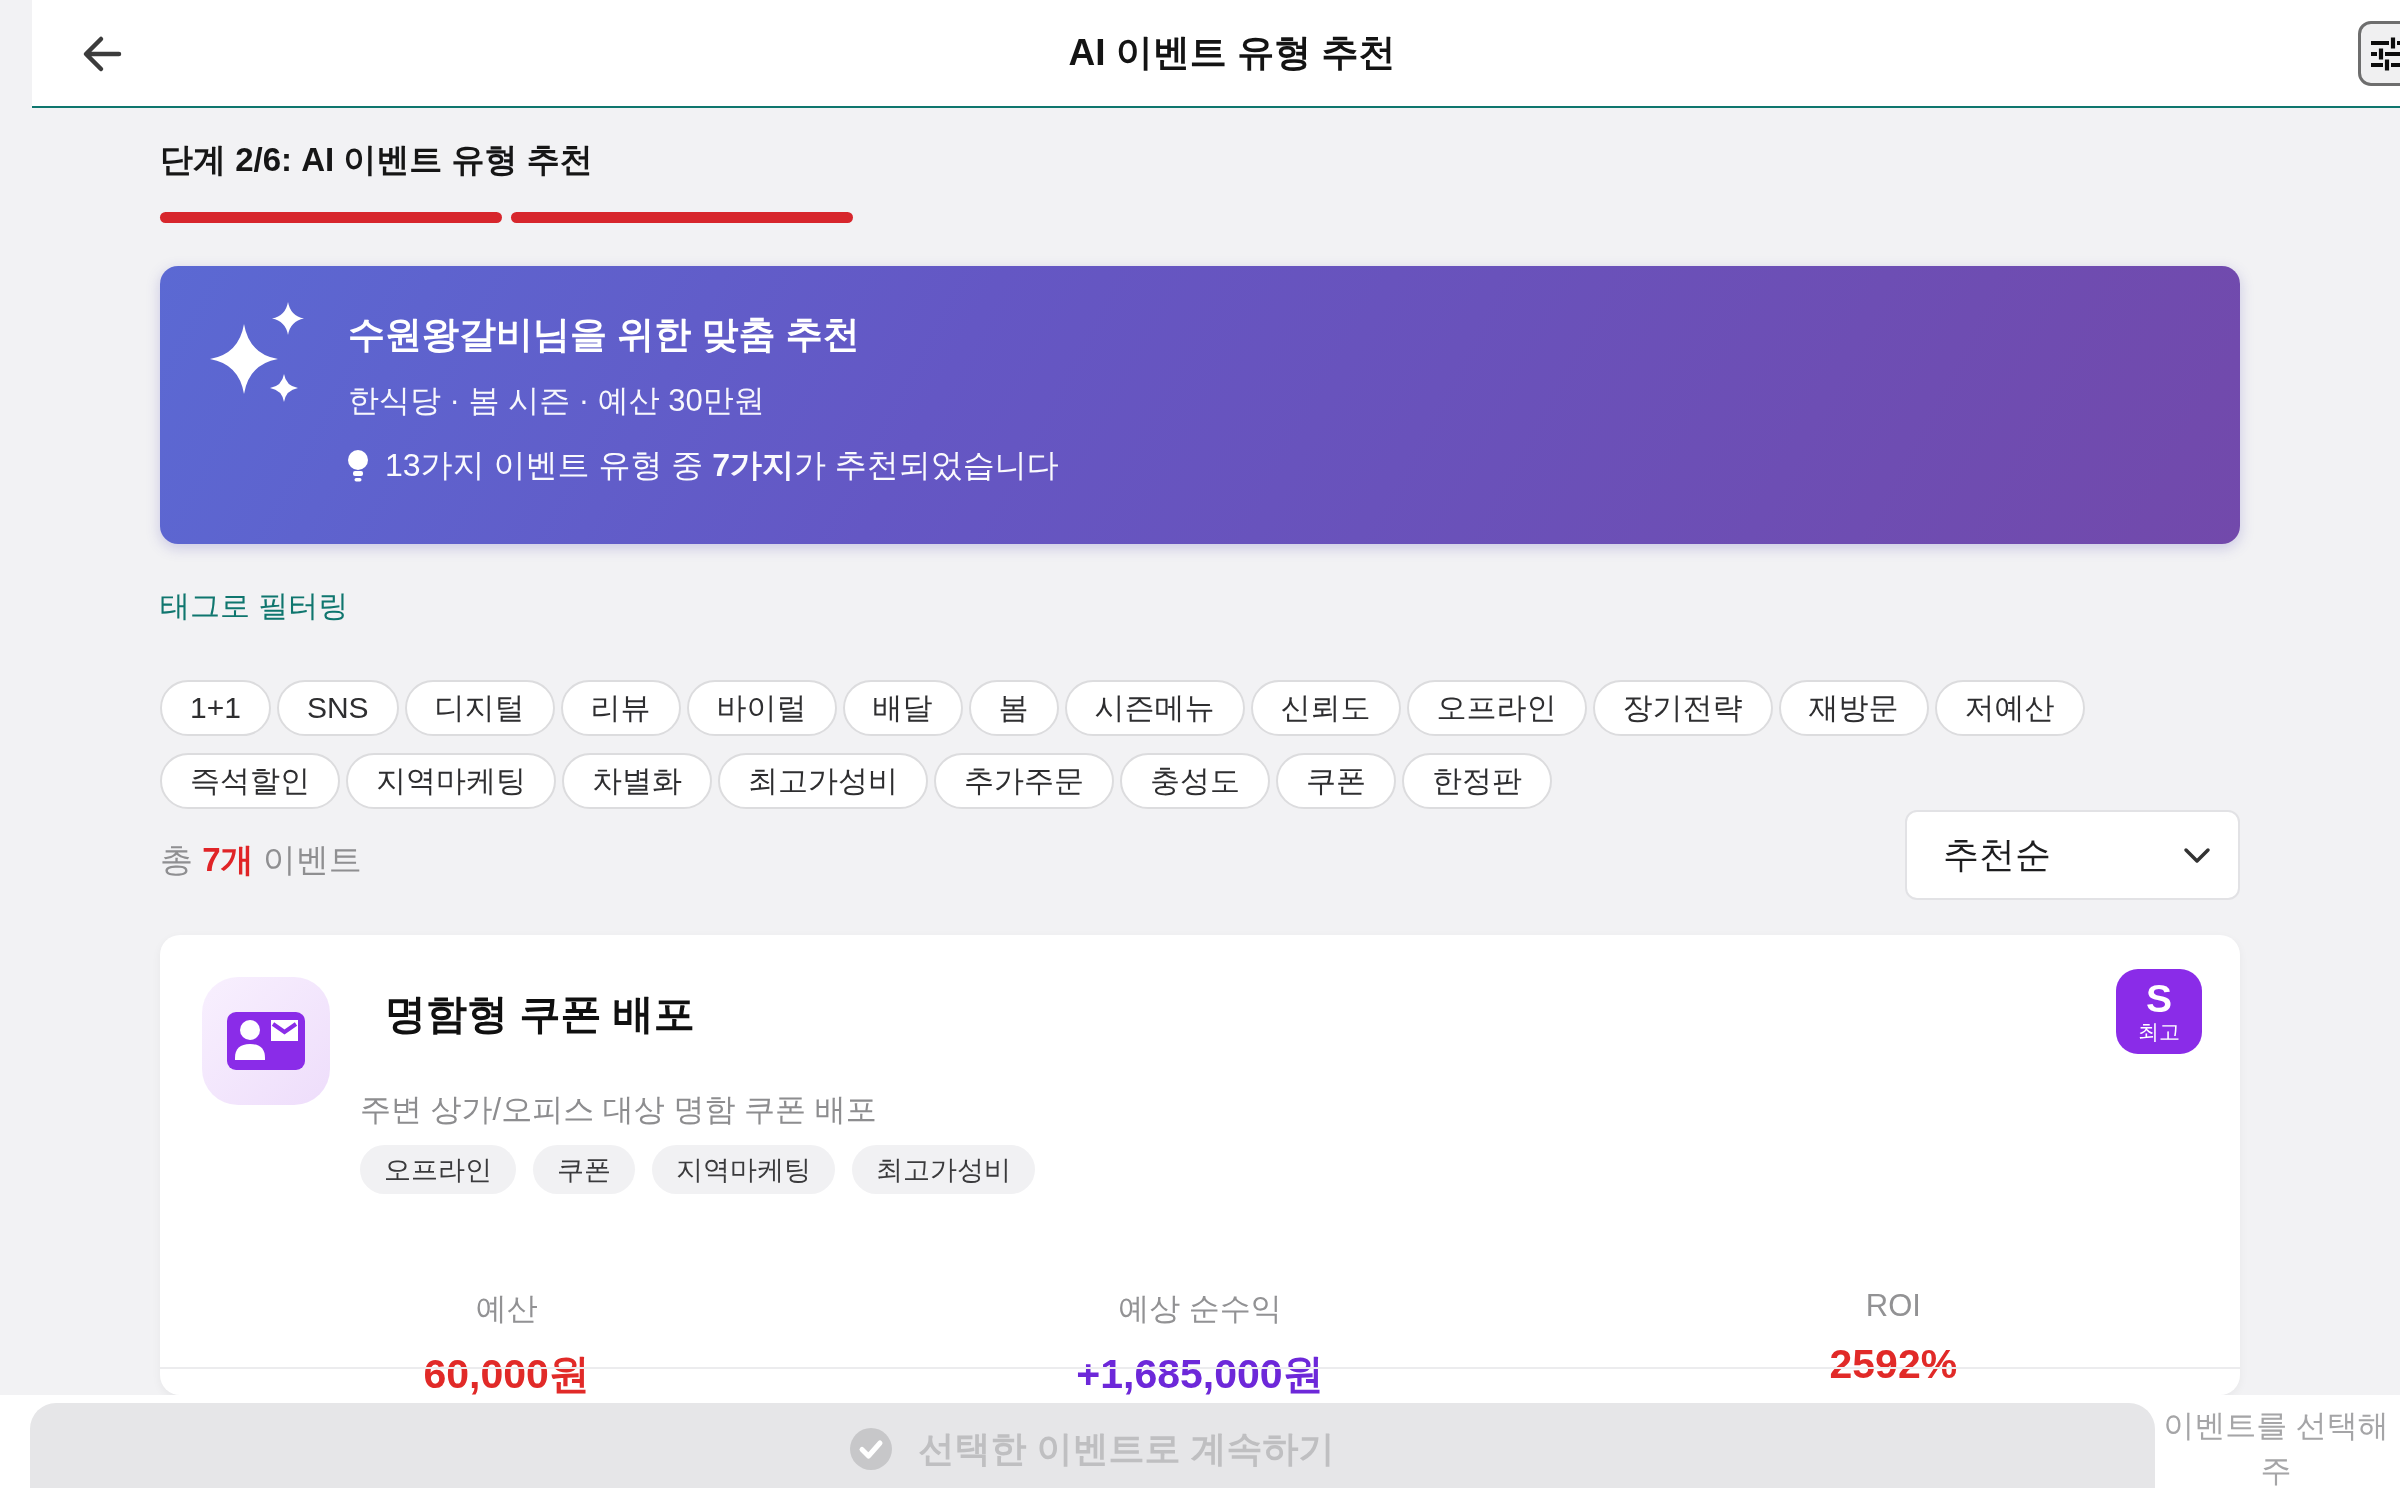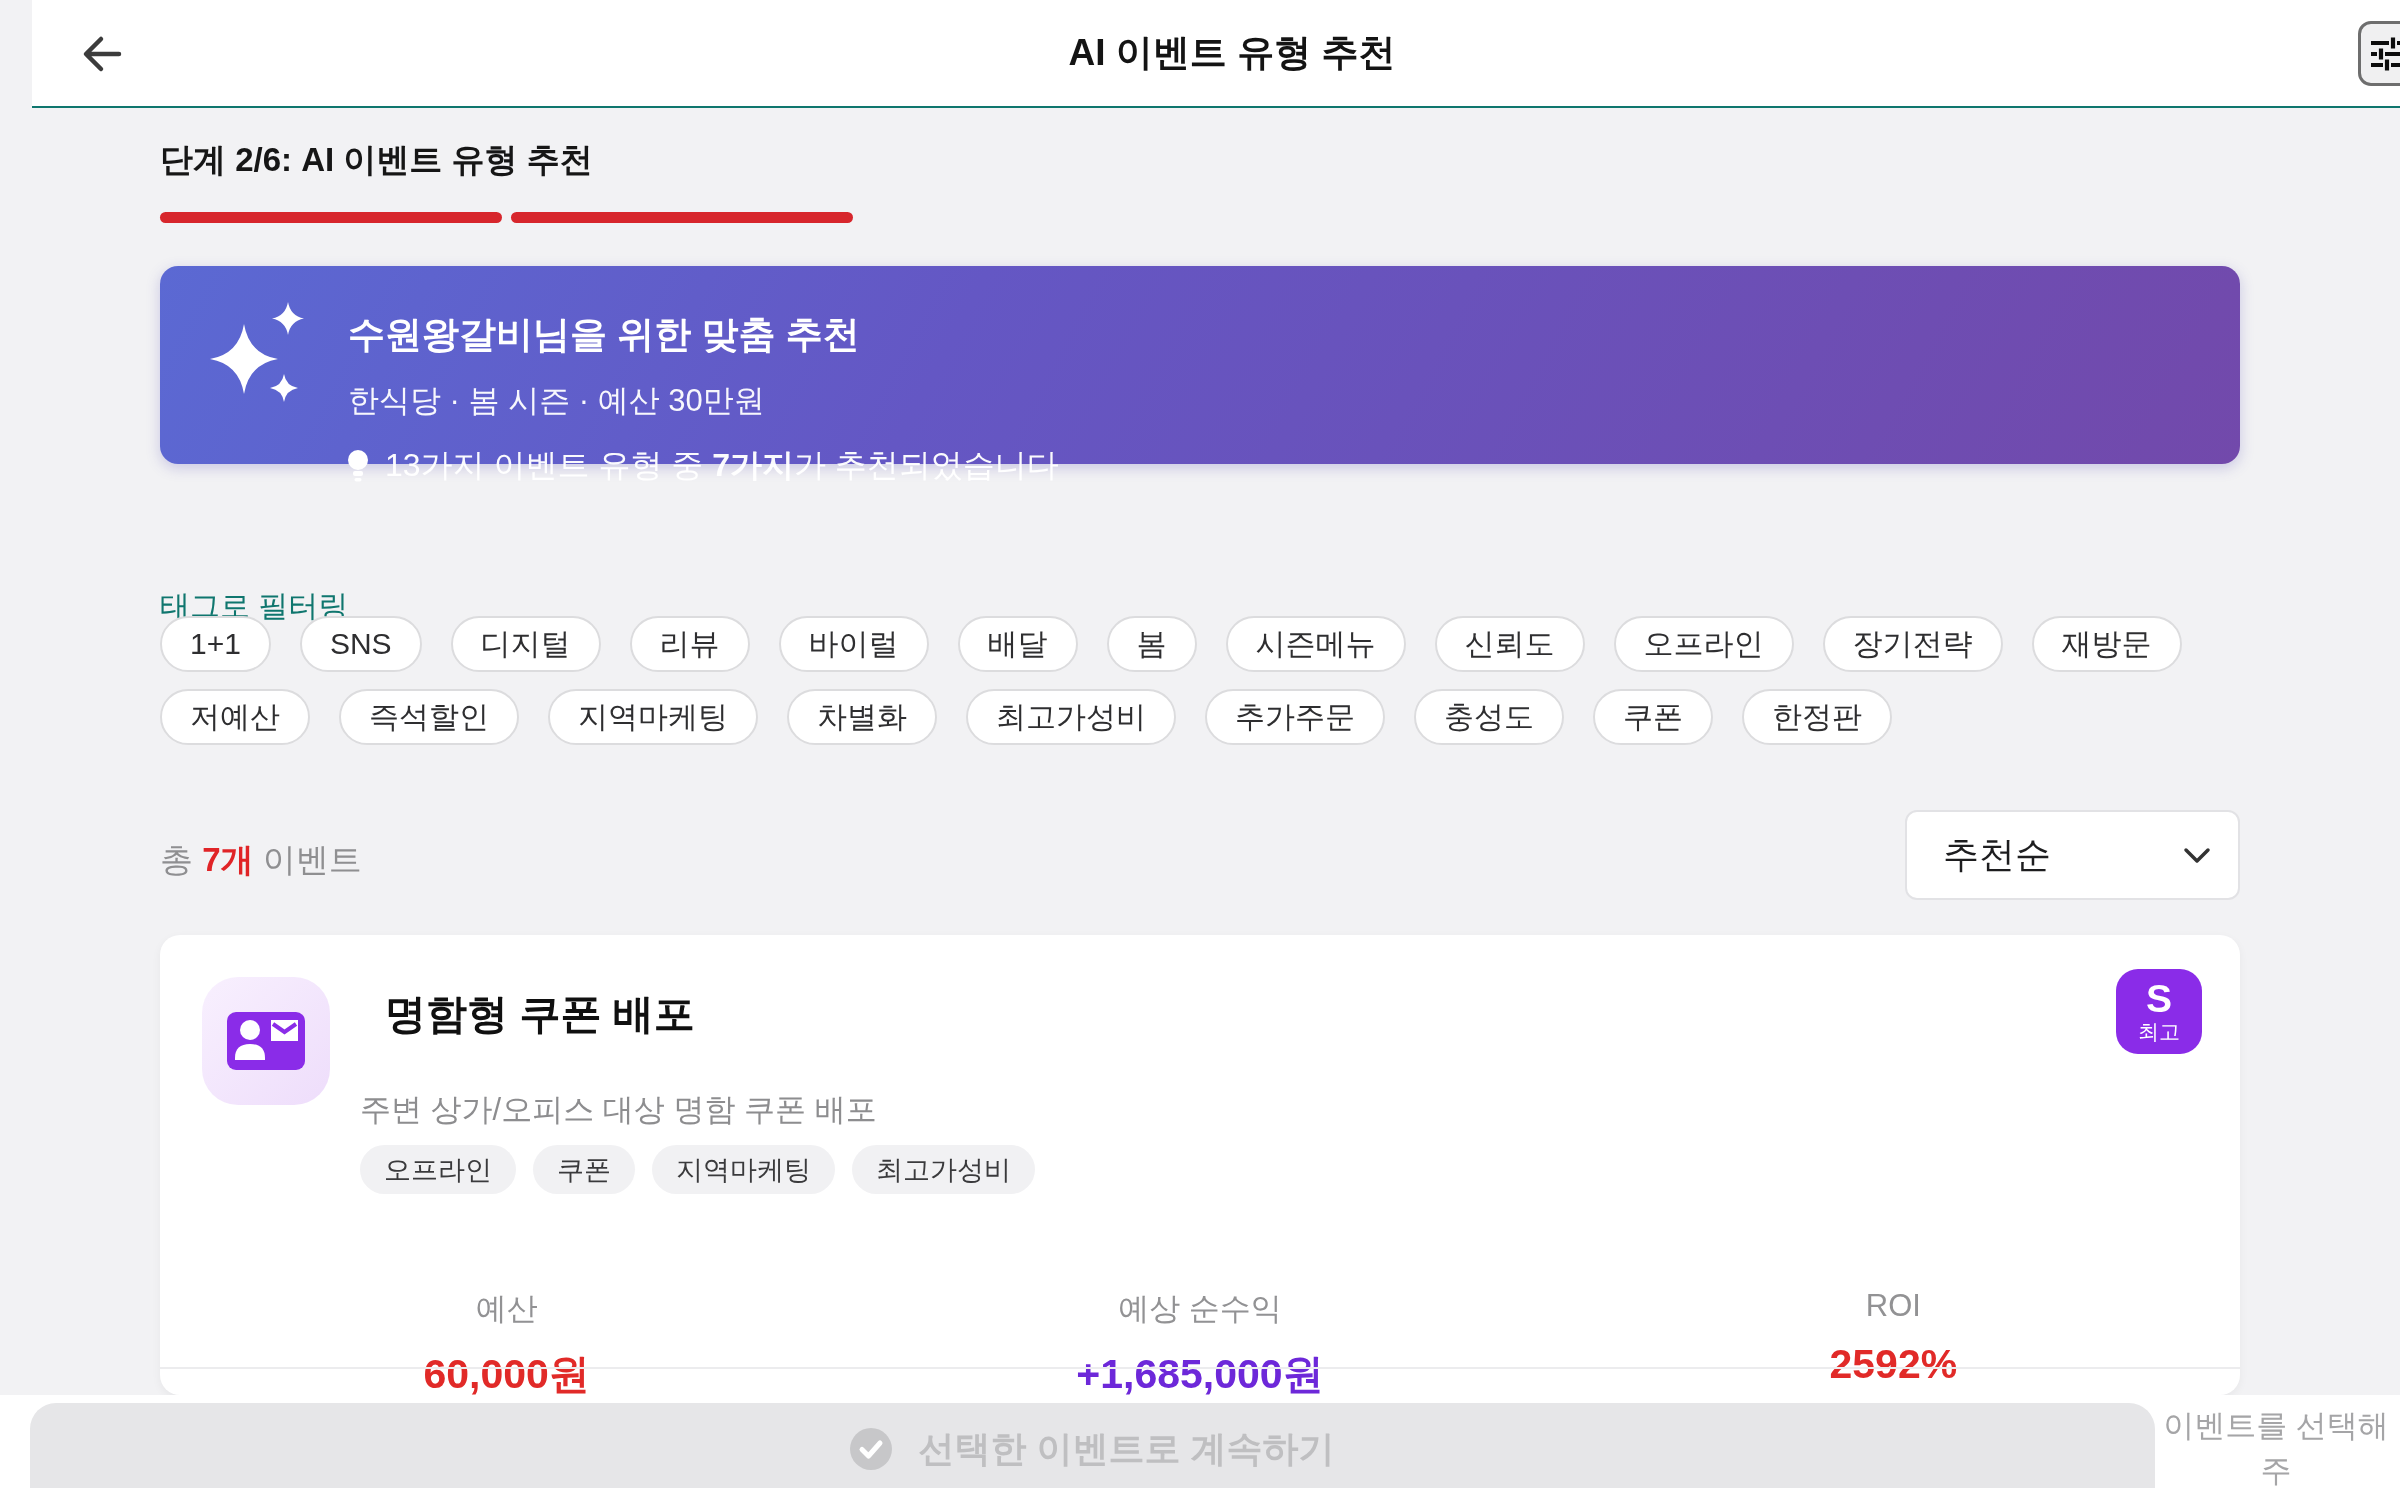--- a/index.html
+++ b/index.html
@@ -35,21 +35,21 @@
     font-size:33px; font-weight:700; color:#161616;
   }
   .progress-row {
     position:absolute; left:160px; top:212px; display:flex; gap:9px;
   }
   .progress-seg {
     width:342px; height:11px; border-radius:6px; background:#d7262c;
   }
   
   .banner {
-    position:absolute; left:160px; top:266px; width:2080px; height:198px;
+    position:absolute; left:160px; top:266px; width:2080px; height:278px;
     border-radius:18px;
     background:linear-gradient(118deg,#5b69d3 0%,#6457c4 38%,#7249ab 100%);
     box-shadow:0 4px 14px rgba(80,70,180,0.25);
     color:#ffffff;
   }
   .banner-sparkles { position:absolute; left:46px; top:30px; }
   .banner-title {
     position:absolute; left:188px; top:44px;
     font-size:37px; font-weight:700;
   }
@@ -62,22 +62,22 @@
     display:flex; align-items:center; gap:15px;
     font-size:32px; color:rgba(255,255,255,0.97);
   }
   .banner-info b { font-weight:700; }
   
   .filter-label {
     position:absolute; left:160px; top:586px;
     font-size:30px; color:#0f766e;
   }
   .chips {
-    position:absolute; left:160px; top:616px; width:2090px;
-    display:flex; flex-wrap:wrap; gap:17px 29px;
+    position:absolute; left:160px; top:680px; width:2090px;
+    display:flex; flex-wrap:wrap; gap:17px 6px;
   }
   .chip {
     height:56px; padding:0 28px; background:#ffffff;
     border:2px solid #dcdcde; border-radius:28px;
     display:flex; align-items:center; justify-content:center;
     font-size:30px; color:#2e2e30; cursor:pointer; white-space:nowrap;
   }
   
   .count-line {
     position:absolute; left:160px; top:838px;

